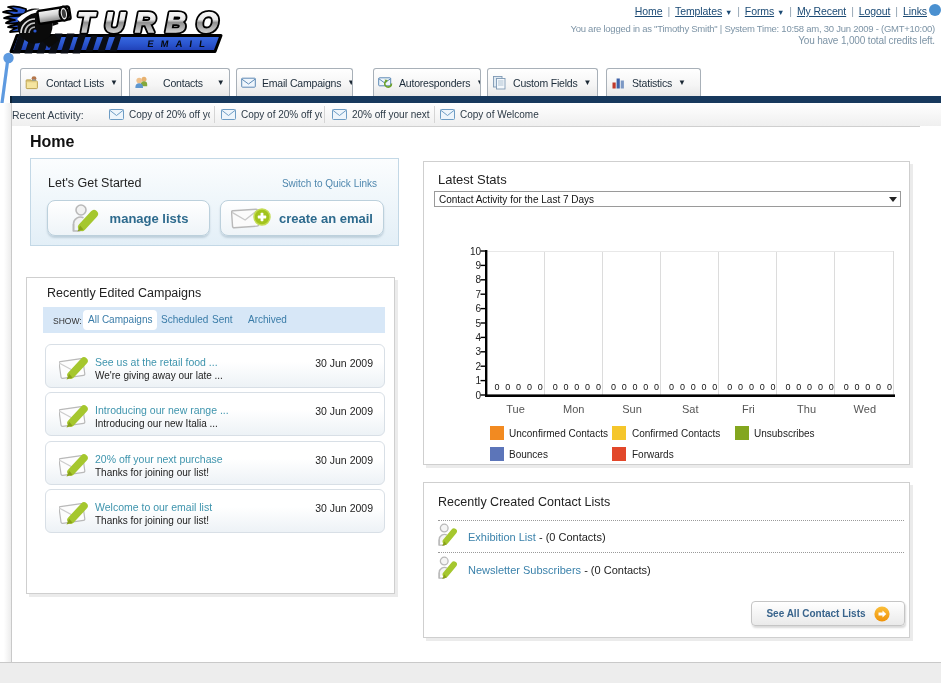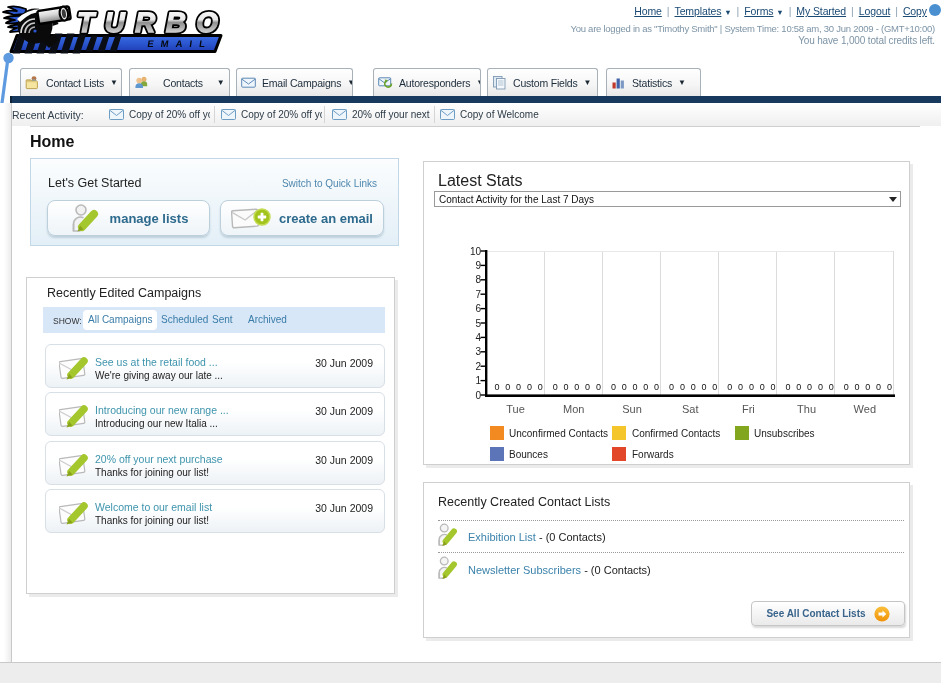--- a/index.html
+++ b/index.html
@@ -60,37 +60,37 @@
 .crow { position:absolute; left:18px; width:340px; height:44px; background:linear-gradient(#ffffff 40%,#edf2f6); border:1px solid #d8dfe6; border-radius:6px; }
 .crow .cico { position:absolute; left:13px; top:7px; width:30px; height:30px; }
 .crow .ct { position:absolute; left:49px; top:11px; font-size:10.5px; color:#3e94ad; }
 .crow .cs { position:absolute; left:49px; top:24.5px; font-size:10px; color:#222; }
 .crow .cd { position:absolute; right:11px; top:12px; font-size:10.5px; color:#222; }
 
 .gobtn { position:absolute; height:23px; background:linear-gradient(#ffffff,#eaeaea); border:1px solid #c5c5c5; border-radius:4px; box-shadow:1px 2px 2px rgba(0,0,0,0.15); display:flex; align-items:center; justify-content:center; font-size:10px; font-weight:bold; color:#39648c; white-space:nowrap; }
 .gobtn .oarr { width:16px; height:16px; margin-left:8px; flex:none; }
 
 #stats { left:423px; top:161px; width:487px; height:304px; }
-#stats h2 { position:absolute; left:14px; top:10px; font-size:16px; font-weight:normal; color:#222; }
+#stats h2 { position:absolute; left:14px; top:10px; font-size:13px; font-weight:normal; color:#222; }
 #sel { position:absolute; left:10px; top:29px; width:467px; height:16px; border:1px solid #9a9a9a; background:#fff; font-size:10px; color:#111; line-height:15px; padding-left:4px; }
 #sel .selarr { position:absolute; right:3px; top:5px; width:0; height:0; border-left:4px solid transparent; border-right:4px solid transparent; border-top:5px solid #222; }
 
 #contactlists { left:423px; top:482px; width:487px; height:156px; }
 #contactlists h2 { position:absolute; left:14px; top:12px; font-size:12.5px; font-weight:normal; color:#222; }
 .dotline { position:absolute; left:14px; width:466px; border-top:1px dotted #9a9a9a; }
 .clrow { position:absolute; left:13px; font-size:11px; color:#222; }
 .clrow a { color:#3b82ab; text-decoration:none; }
 .clico { position:absolute; width:20px; height:24px; }
 </style>
 </head>
 <body>
 <div id="page">
 
   <div id="topnav">
-    <a href="#">Home</a><span class="sep">|</span><a href="#">Templates</a> <span class="arr">▼</span><span class="sep">|</span><a href="#">Forms</a> <span class="arr">▼</span><span class="sep">|</span><a href="#">My Started</a><span class="sep">|</span><a href="#">Logout</a><span class="sep">|</span><a href="#">Copy</a>
+    <a href="#">Home</a><span class="sep">|</span><a href="#">Templates</a> <span class="arr">▼</span><span class="sep">|</span><a href="#">Forms</a> <span class="arr">▼</span><span class="sep">|</span><a href="#">My Recent</a><span class="sep">|</span><a href="#">Logout</a><span class="sep">|</span><a href="#">Links</a>
     <div id="helpdot"></div>
   </div>
   <div id="loggedin">You are logged in as "Timothy Smith" | System Time: 10:58 am, 30 Jun 2009 - (GMT+10:00)</div>
   <div id="credits">You have 1,000 total credits left.</div>
 
   <svg id="logo" class="abs" style="left:0;top:0;" width="245" height="125" viewBox="0 0 245 125" xmlns="http://www.w3.org/2000/svg">
     <defs>
       <linearGradient id="chrome" x1="0" y1="0" x2="0" y2="1">
         <stop offset="0" stop-color="#ffffff"></stop>
         <stop offset="0.42" stop-color="#e9e9e9"></stop>

